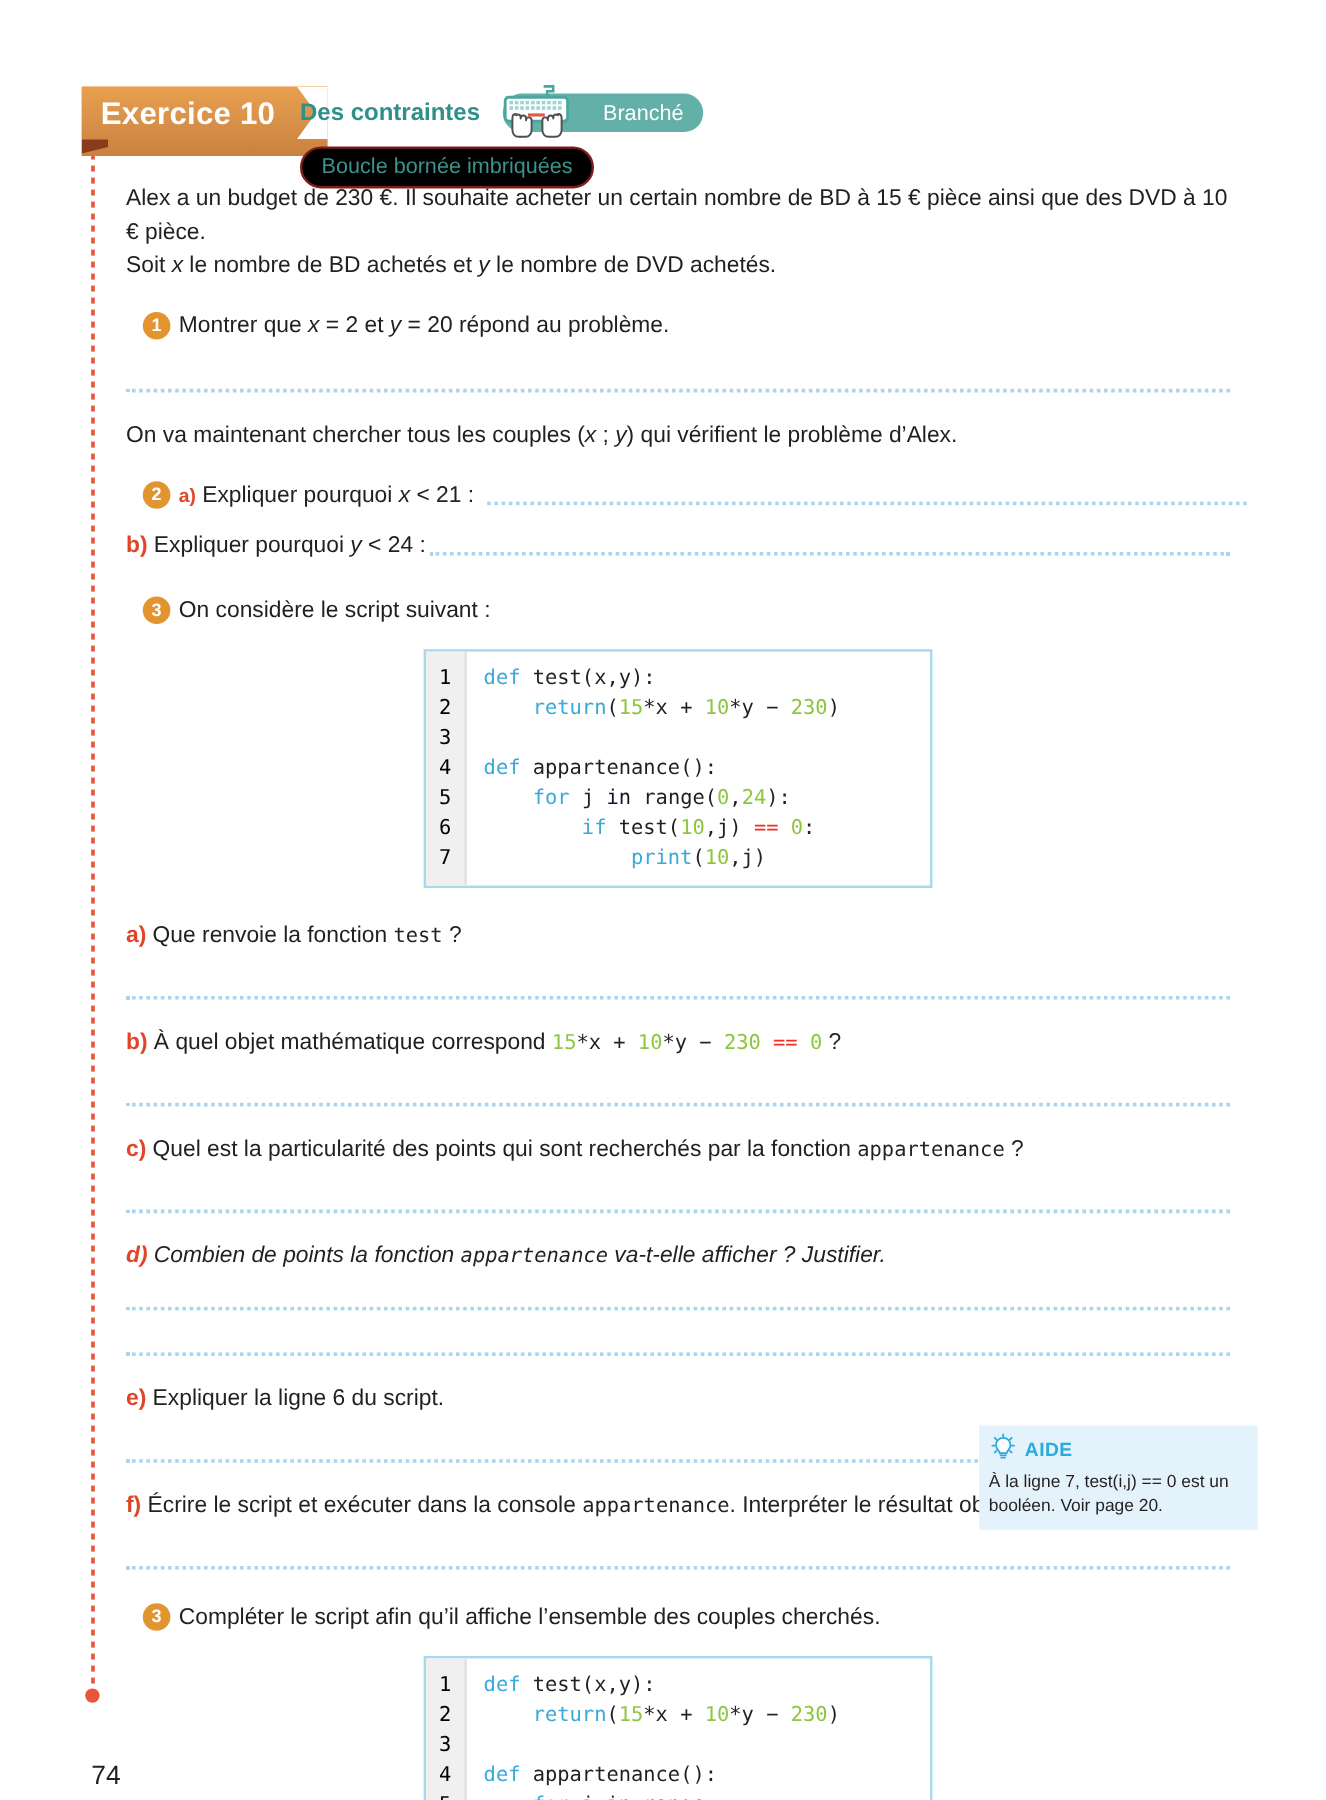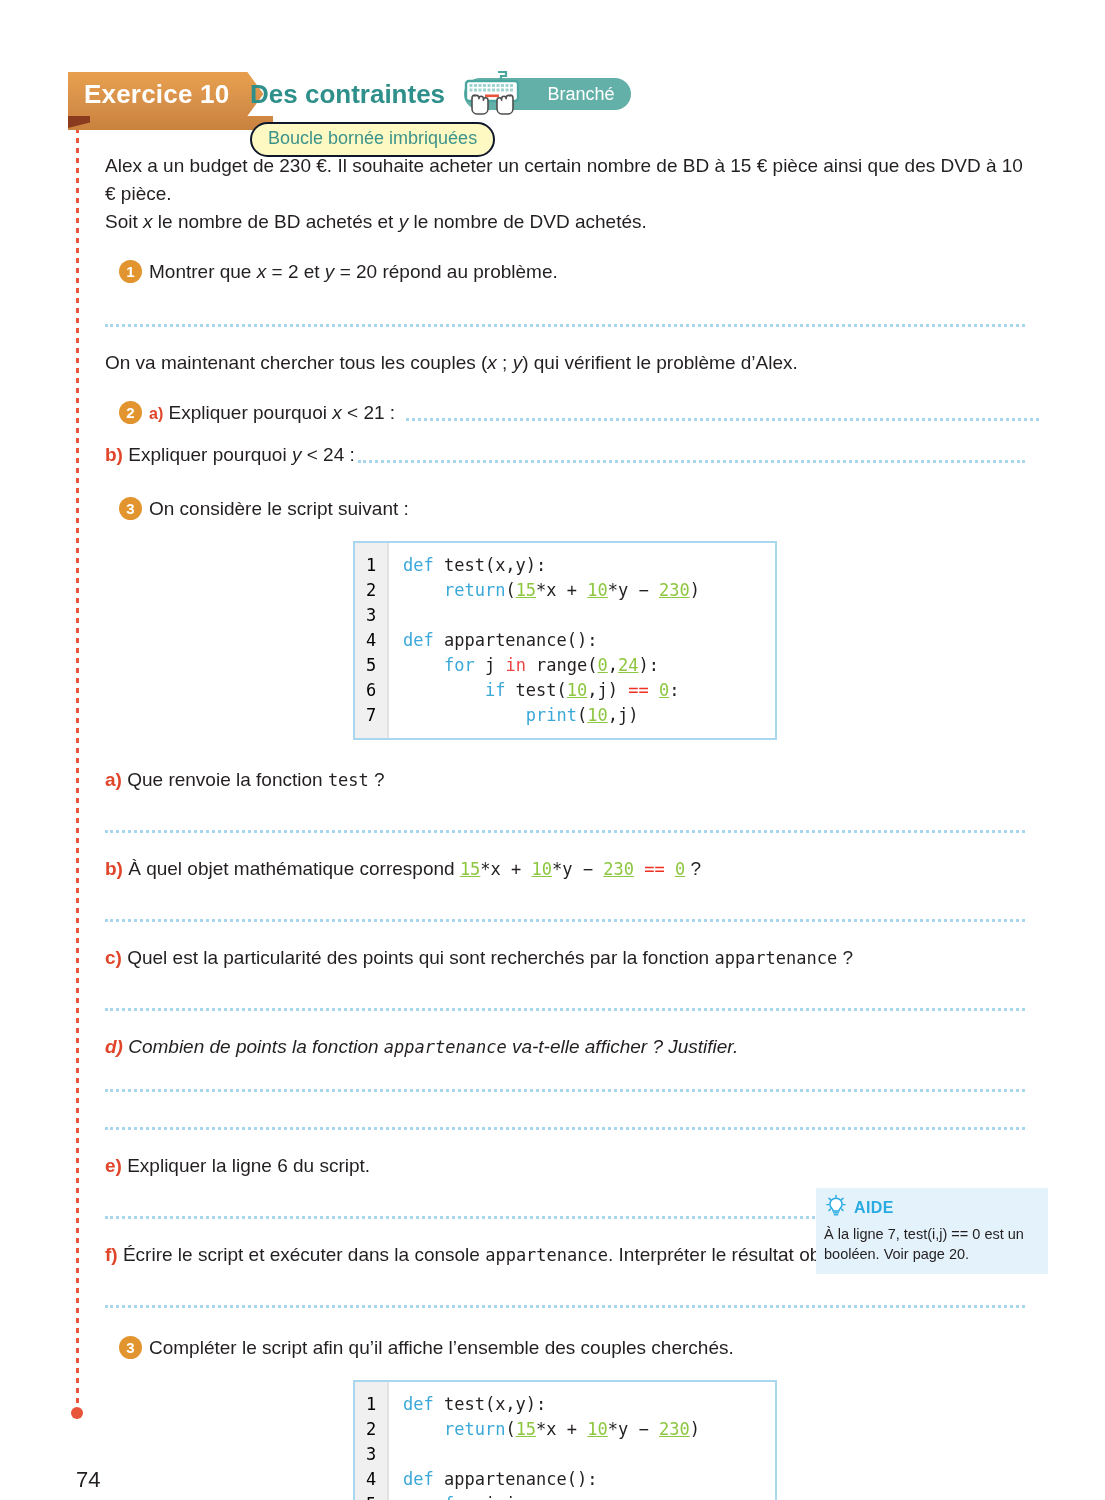--- a/index.html
+++ b/index.html
@@ -55,21 +55,21 @@
     position: absolute; left: 0; top: 44px;
     width: 22px; height: 12px;
     background: #8a3a1d;
     clip-path: polygon(0 0, 100% 0, 100% 55%, 0 100%);
   }
 
   .title-block { position: absolute; left: 182px; top: 0px; }
   #exercise-title {
     display: inline-block;
     color: #2f8f8a;
-    font-size: 26px; font-weight: bold;
+    font-size: 20px; font-weight: bold;
     line-height: 44px;
     vertical-align: top;
   }
 
   
   .branche-badge {
     display: inline-block;
     position: relative;
     margin-left: 14px;
     height: 32px;
@@ -82,25 +82,25 @@
     line-height: 32px;
     vertical-align: top;
   }
   .kbd-icon { position: absolute; left: -6px; top: -9px; width: 72px; height: 50px; }
 
   
   .subtag {
     display: inline-block;
     margin-top: 6px;
     padding: 4px 16px 6px 16px;
-    border: 2px solid #0f172a;
+    border: 2px solid #7f1d1d;
     border-radius: 18px;
     color: #3c938c;
     font-size: 18px;
-    background: #fef9c3;
+    background: #000000;
   }
 
   
   #content {
     position: absolute;
     left: 105px; top: 152px;
     width: 920px;
   }
 
   .intro { font-size: 19px; line-height: 28px; margin: 0 0 10px 0; }
@@ -118,21 +118,21 @@
     vertical-align: 1px;
   }
   .sub { color: #e0452a; font-weight: bold; }
   .mathvar { font-style: italic; }
 
   code, .code {
     font-family: "DejaVu Sans Mono", monospace;
     font-size: 17px;
   }
   .kw { color: #3aa8d8; }
-  .num-lit { color: #8dc63f; text-decoration: underline; }
+  .num-lit { color: #8dc63f; }
   .op { color: #ee3124; }
 
   
   .rule {
     height: 0;
     border-bottom: 3px dotted #a9d6ef;
     margin: 0;
   }
 
   
@@ -286,21 +286,21 @@
 2
 3
 4
 5
 6
 7</div>
     <div class="codebody"><span class="kw">def</span> test(x,y):
     <span class="kw">return</span>(<span class="num-lit">15</span>*x + <span class="num-lit">10</span>*y <span style="color:#231f20;">−</span> <span class="num-lit">230</span>)
 
 <span class="kw">def</span> appartenance():
-    <span class="kw">for</span> j <span style="color:#ef4444;">in</span> range(<span class="num-lit">0</span>,<span class="num-lit">24</span>):
+    <span class="kw">for</span> j <span style="color:#0f172a;">in</span> range(<span class="num-lit">0</span>,<span class="num-lit">24</span>):
         <span class="kw">if</span> test(<span class="num-lit">10</span>,j) <span class="op">==</span> <span class="num-lit">0</span>:
             <span class="kw">print</span>(<span class="num-lit">10</span>,j)</div>
   </div>
 
   <p class="q-line" style="margin:26px 0 0 0;">
     <span class="sub">a)</span><span> Que renvoie la fonction </span><code>test</code><span> ?</span>
   </p>
   <div class="rule" style="margin-top:36px;"></div>
 
   <p class="q-line" style="margin:22px 0 0 0;">

